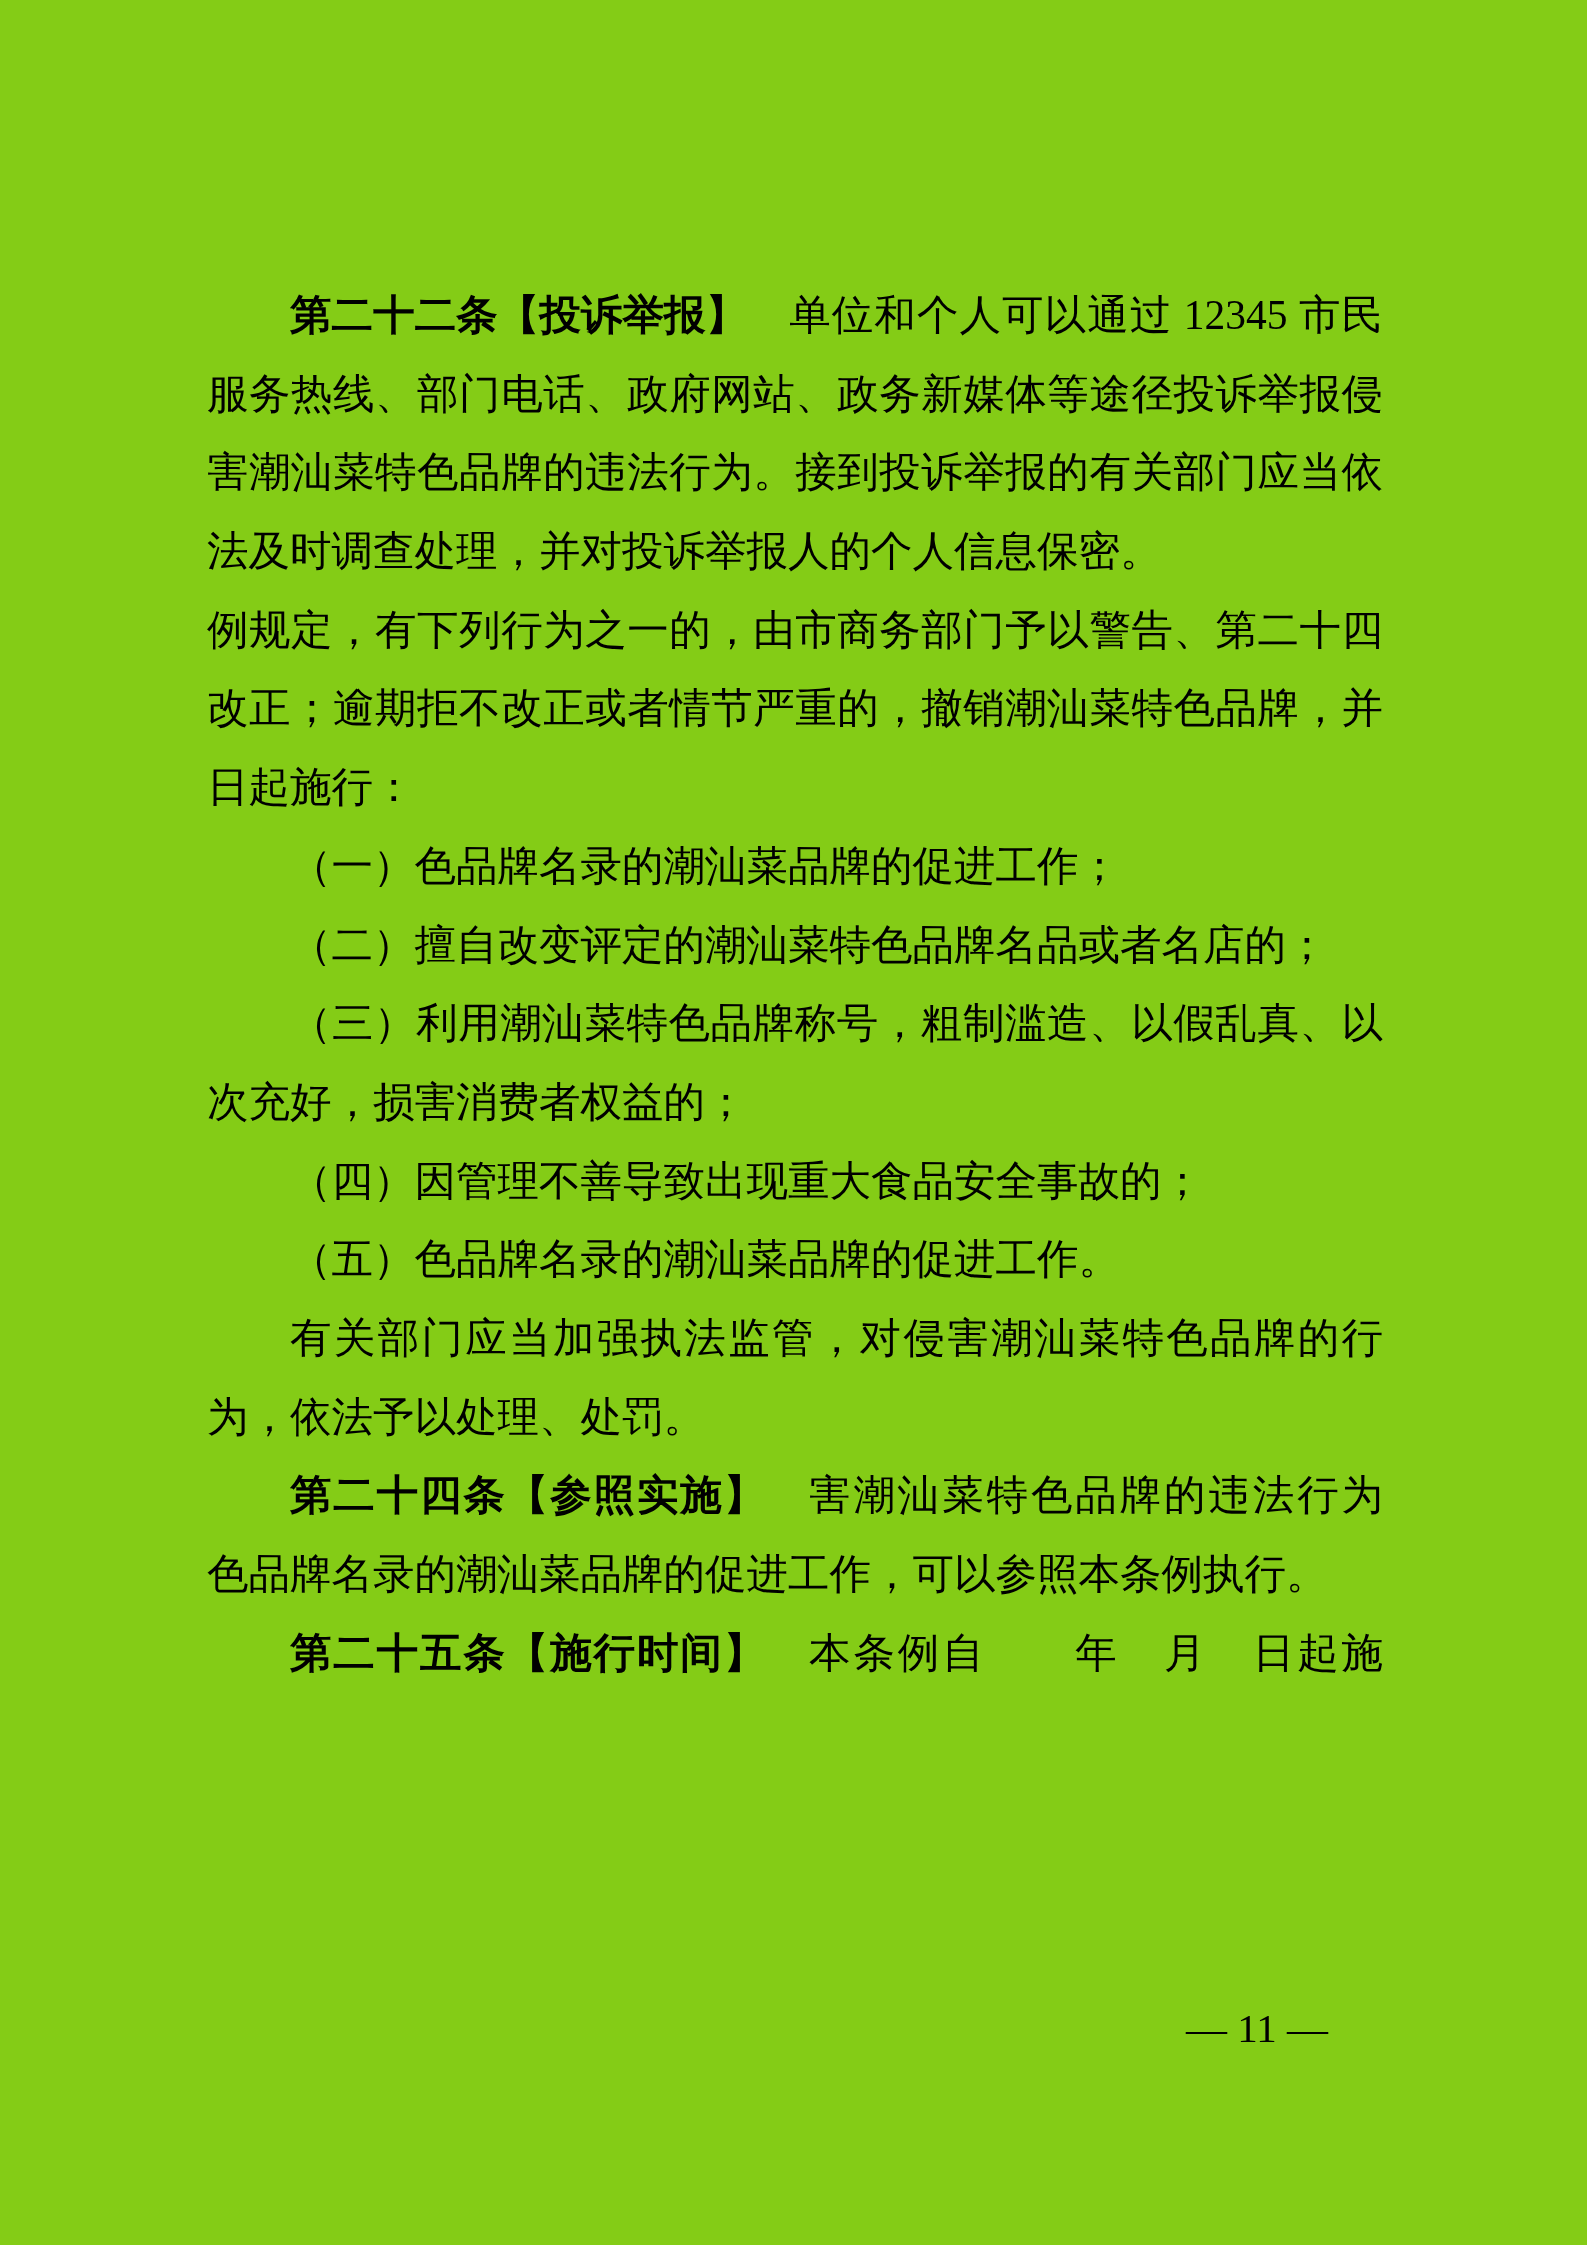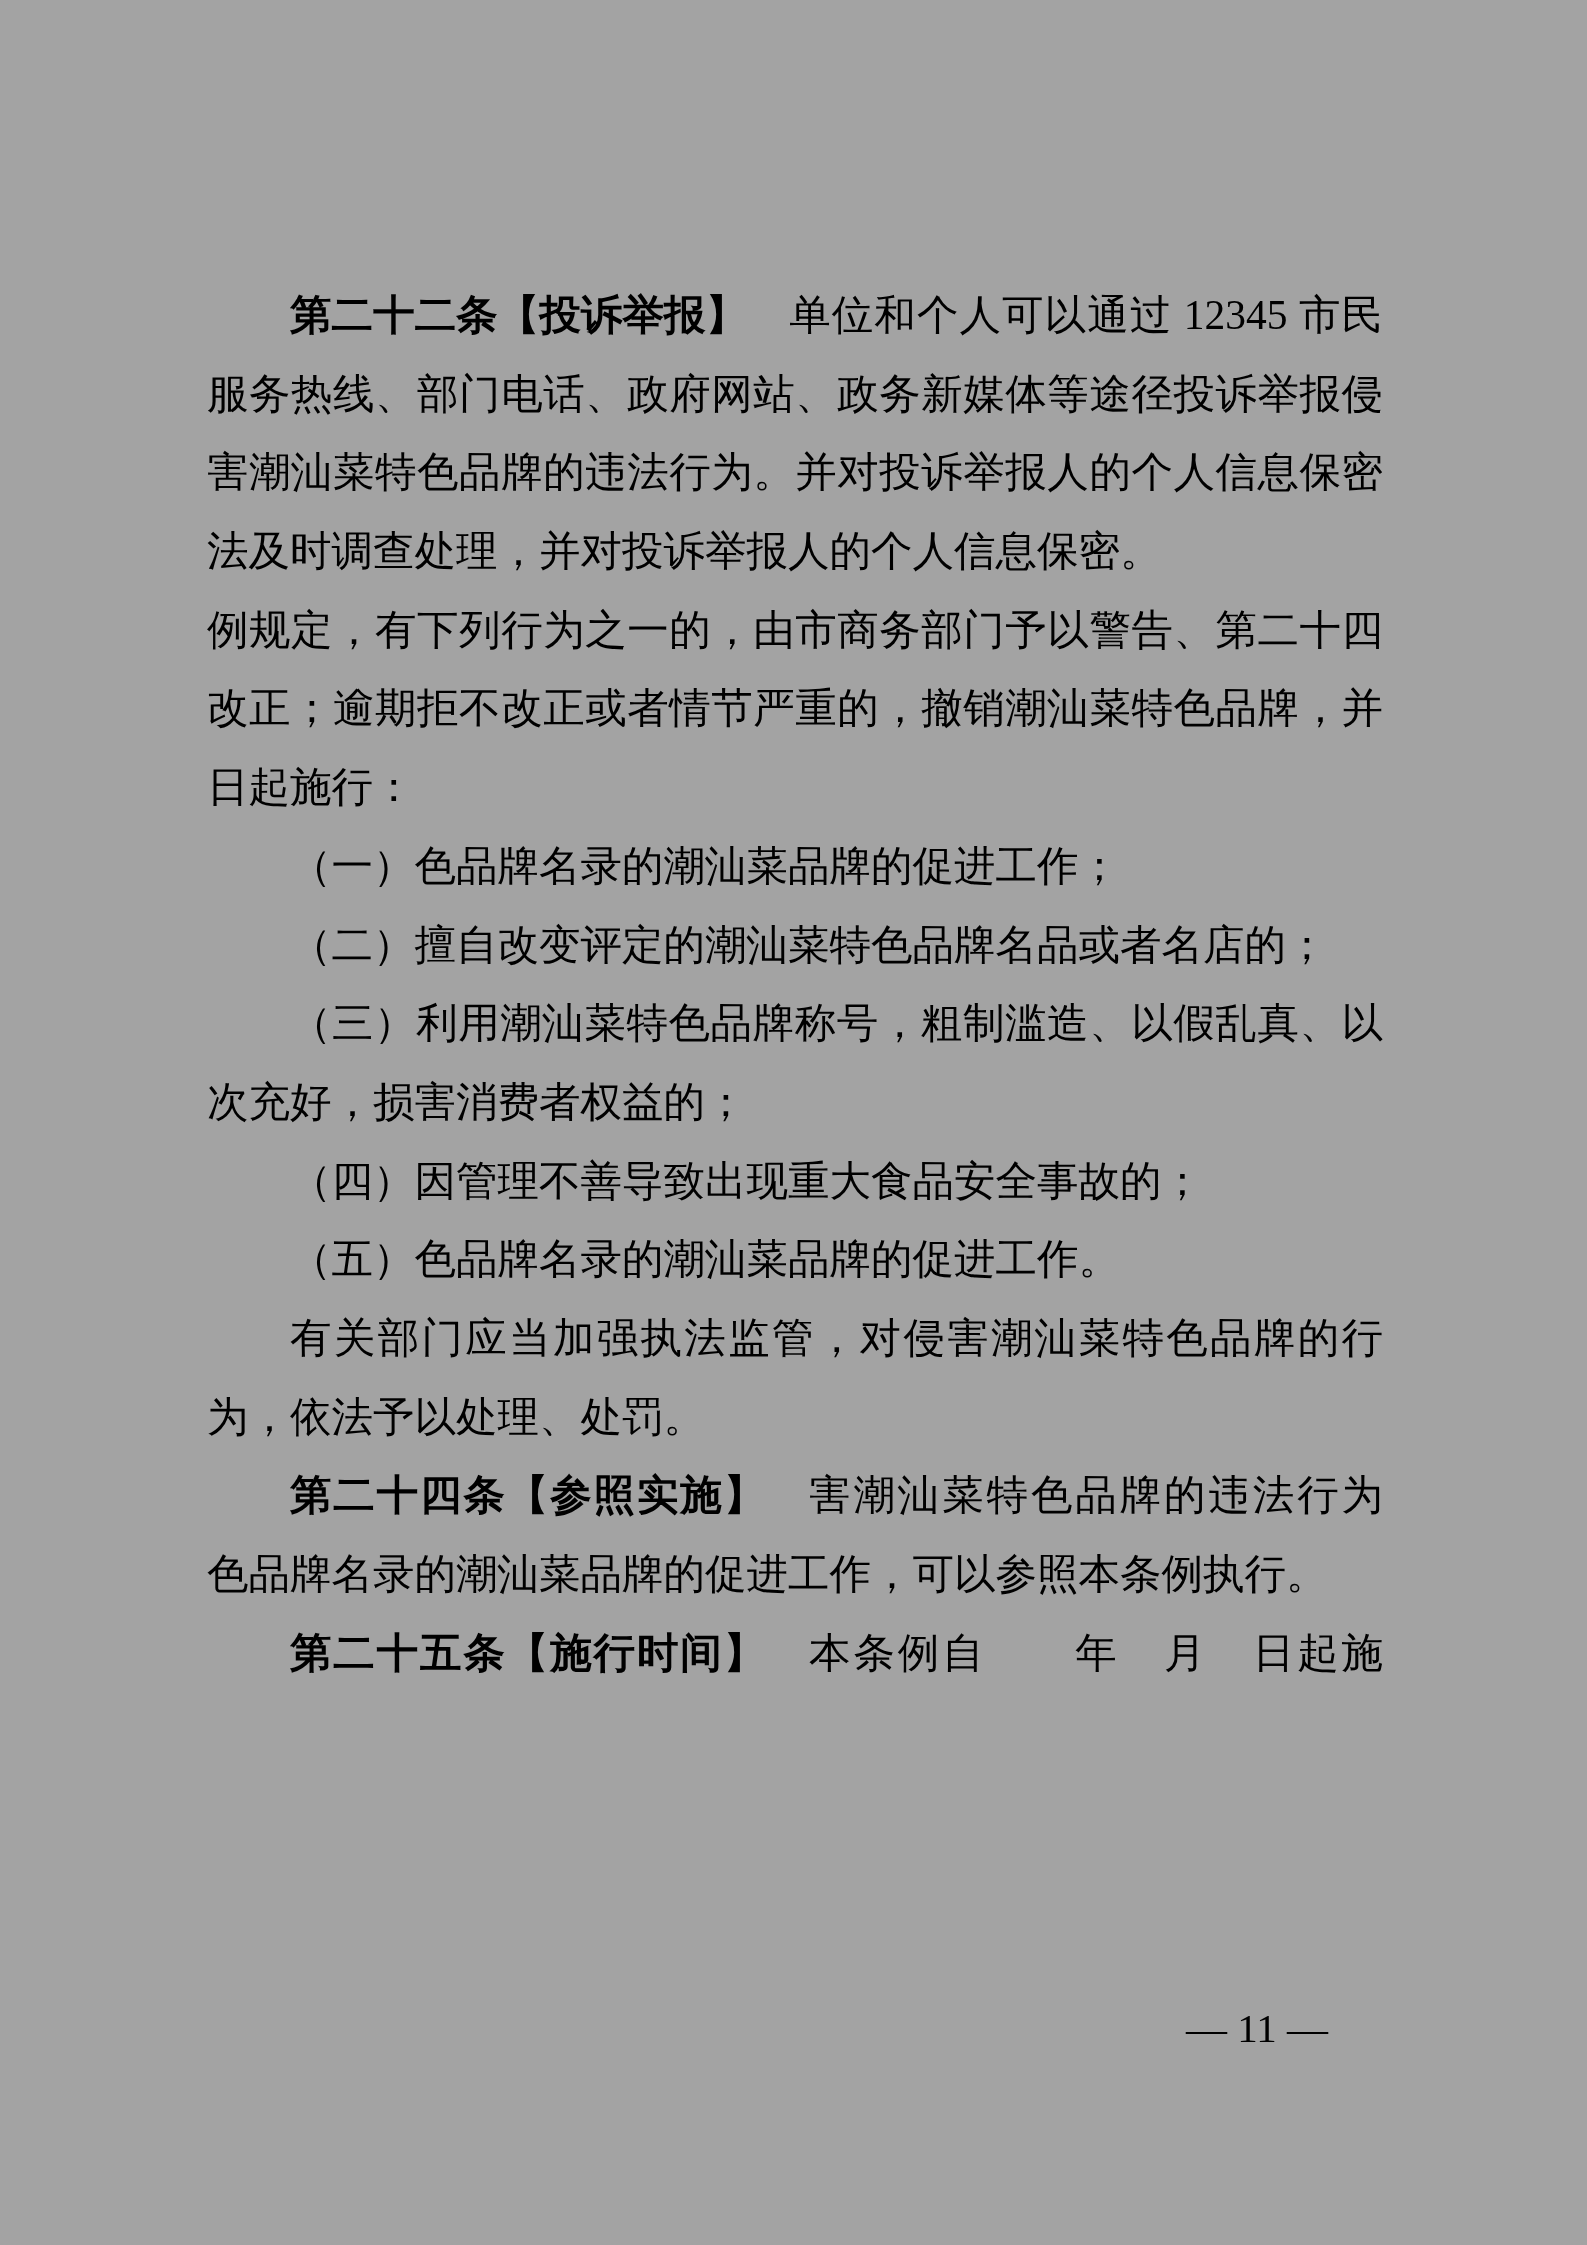--- a/index.html
+++ b/index.html
@@ -4,21 +4,21 @@
 <style>
   html, body {
     margin: 0;
     padding: 0;
     background: #ffffff;
   }
   .page {
     position: relative;
     width: 1587px;
     height: 2245px;
-    background: #a3a3a3;
+    background: #84cc16;
     overflow: hidden;
   }
   .doc {
     position: absolute;
     left: 207px;
     top: 276px;
     width: 1176px;
     font-family: "Liberation Serif", serif;
     font-size: 41.5px;
     line-height: 78.7px;
@@ -57,21 +57,21 @@
 </head>
 <body>
 
 <div class="page">
   <div class="doc">
 
     <div class="line indent fill"><span class="article-heading">第二十二条【投诉举报】</span><span>单位和个人可以通过 12345 市民</span></div>
 
     <div class="line fill"><span>服务热线、部门电话、政府网站、政务新媒体等途径投诉举报侵</span></div>
 
-    <div class="line fill"><span>害潮汕菜特色品牌的违法行为。并对投诉举报人的个人信息保密</span></div>
+    <div class="line fill"><span>害潮汕菜特色品牌的违法行为。接到投诉举报的有关部门应当依</span></div>
 
     <div class="line"><span>法及时调查处理，并对投诉举报人的个人信息保密。</span></div>
 
 
     <div class="line fill"><span>例规定，有下列行为之一的，由市商务部门予以警告、第二十四条</span></div>
 
     <div class="line fill"><span>改正；逾期拒不改正或者情节严重的，撤销潮汕菜特色品牌，并</span></div>
 
     <div class="line"><span>日起施行：</span></div>
 

